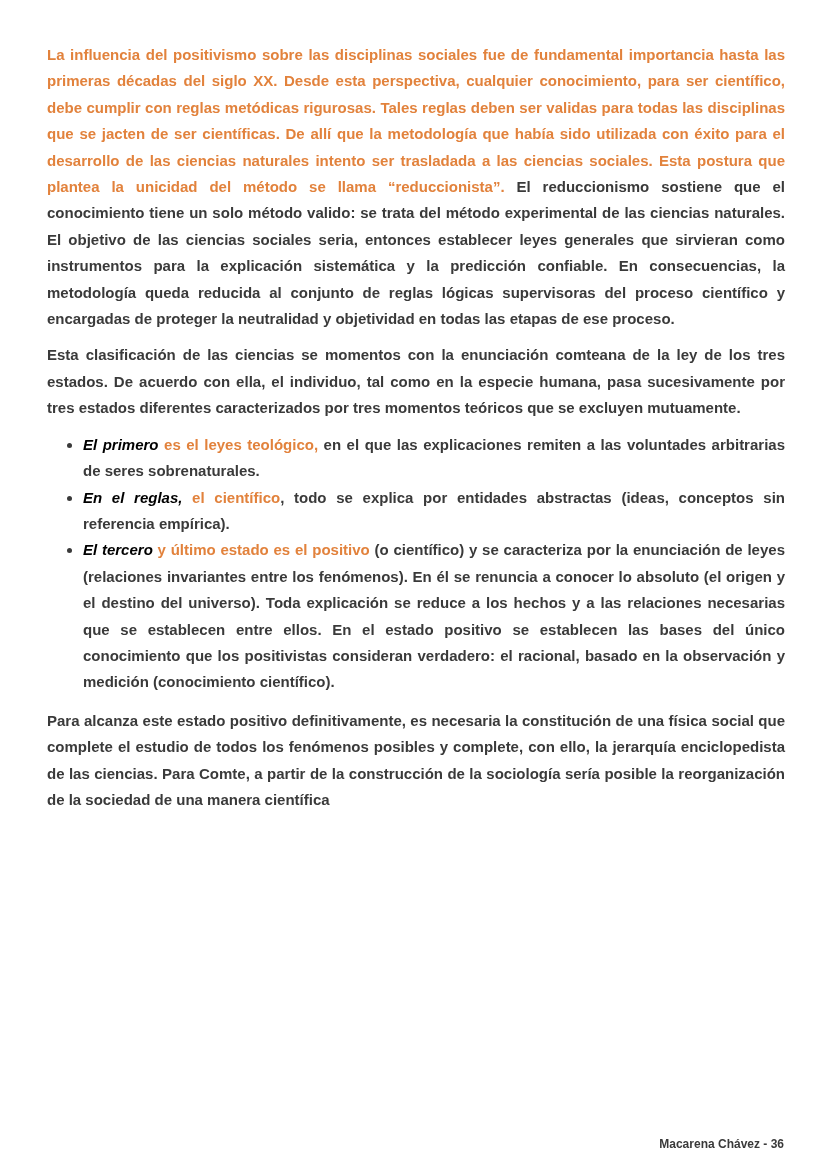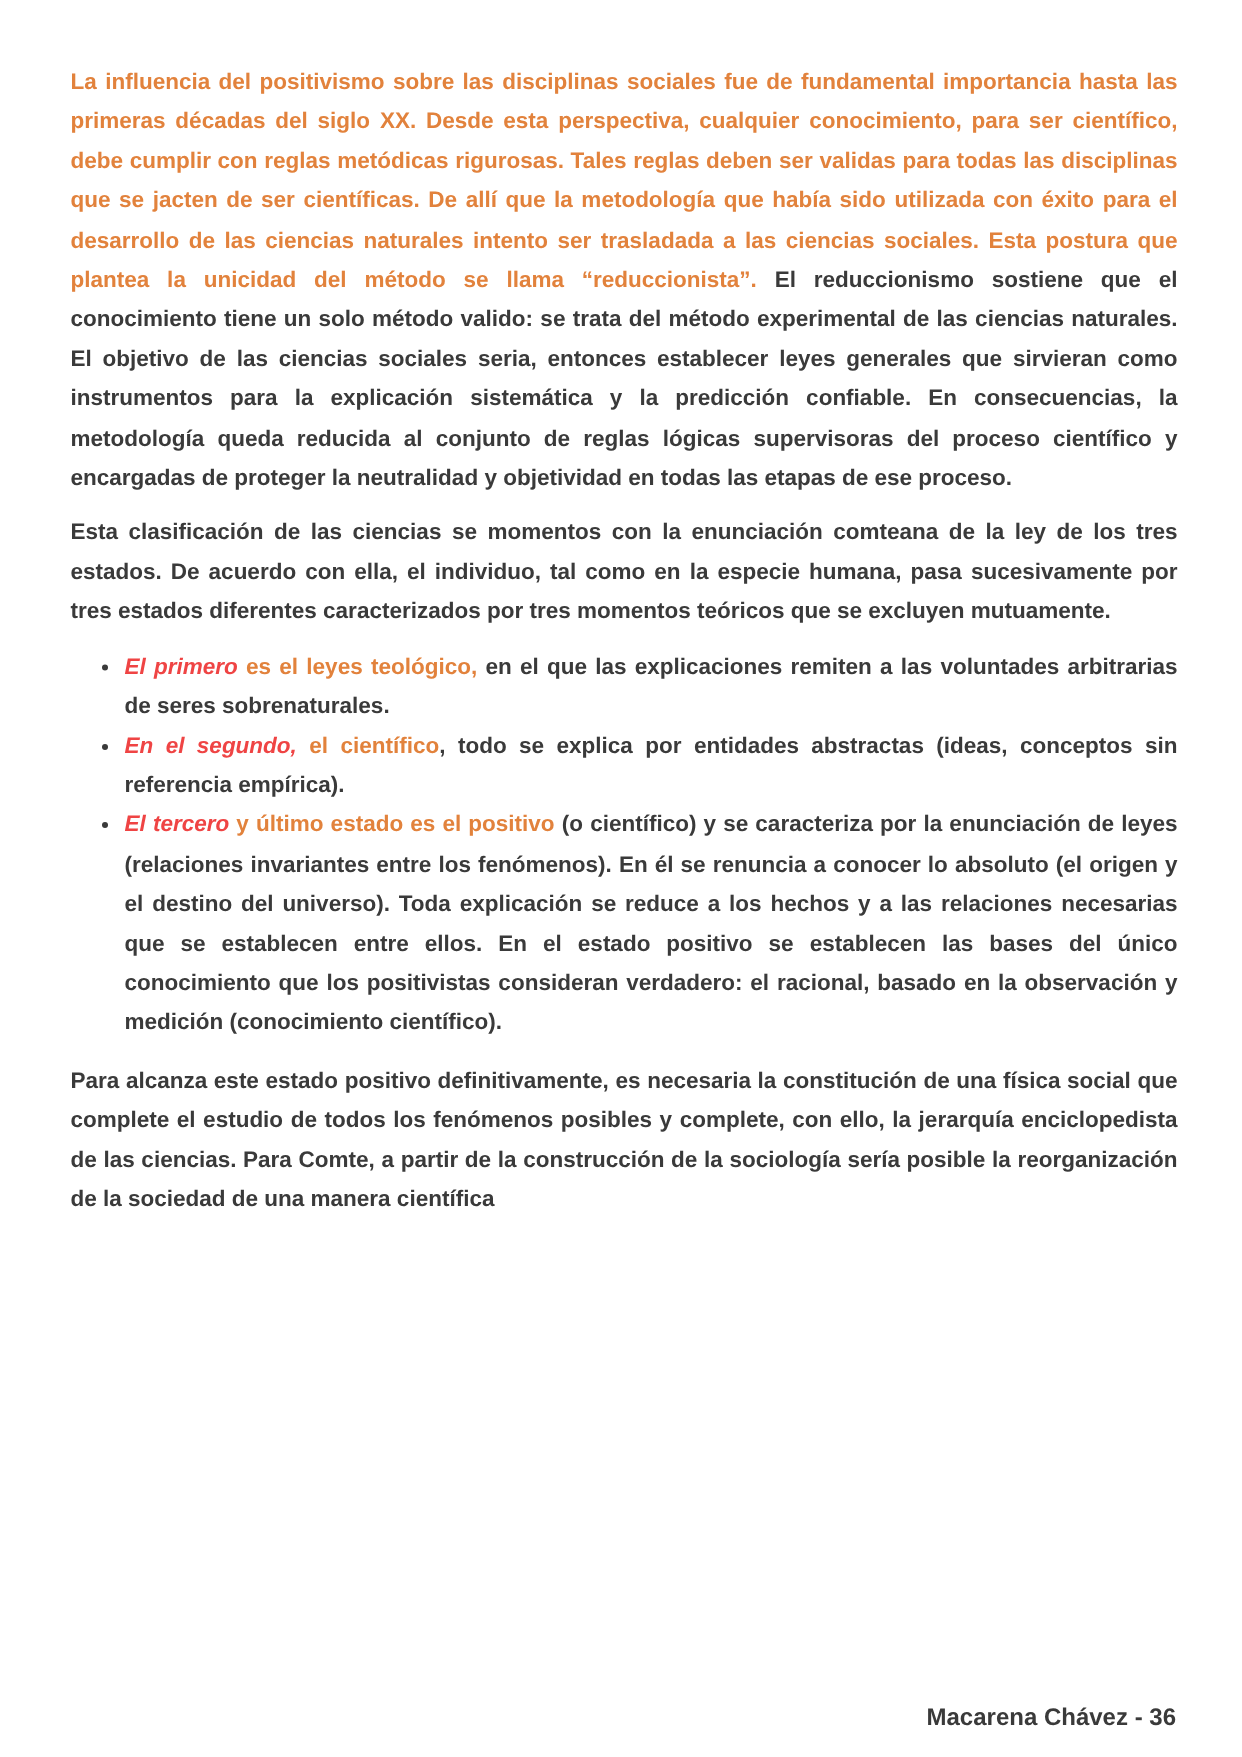--- a/index.html
+++ b/index.html
@@ -19,34 +19,34 @@
     top: 42px;
     width: 738px;
     font-size: 15px;
     line-height: 26.4px;
   }
   .content p {
     margin: 0 0 10px 0;
     text-align: justify;
   }
   .accent { color: #e2823c; }
-  .accent-italic { color: #ef4444; font-style: italic; }
+  .accent-italic { color: #000000; font-style: italic; }
   ul.bullets {
     margin: 0 0 12px 0;
     padding: 0 0 0 36px;
     list-style: disc;
     text-align: justify;
   }
   ul.bullets li { margin: 0; }
   ul.bullets li::marker { color: #3a3a3a; }
   .footer {
     position: absolute;
     right: 44px;
     top: 1137px;
-    font-size: 16px;
+    font-size: 12px;
     color: #3a3a3a;
     text-align: right;
   }
 </style>
 </head>
 <body>
 
 <div class="page">
   <div class="content">
 
@@ -55,21 +55,21 @@
     </p>
 
 
     <p>Esta clasificación de las ciencias se momentos con la enunciación comteana de la ley de los tres estados. De acuerdo con ella, el individuo, tal como en la especie humana, pasa sucesivamente por tres estados diferentes caracterizados por tres momentos teóricos que se excluyen mutuamente.</p>
 
     <ul class="bullets">
       <li>
         <span class="accent-italic">El primero</span><span class="accent"> es el leyes teológico, </span><span>en el que las explicaciones remiten a las voluntades arbitrarias de seres sobrenaturales.</span>
       </li>
       <li>
-        <span class="accent-italic">En el segundo,</span><span class="accent"> el científico</span><span>, todo se explica por entidades abstractas (ideas, conceptos sin referencia empírica).</span>
+        <span class="accent-italic">En el reglas,</span><span class="accent"> el científico</span><span>, todo se explica por entidades abstractas (ideas, conceptos sin referencia empírica).</span>
       </li>
       <li>
         <span class="accent-italic">El tercero</span><span class="accent"> y último estado es el positivo </span><span>(o científico) y se caracteriza por la enunciación de leyes (relaciones invariantes entre los fenómenos). En él se renuncia a conocer lo absoluto (el origen y el destino del universo). Toda explicación se reduce a los hechos y a las relaciones necesarias que se establecen entre ellos. En el estado positivo se establecen las bases del único conocimiento que los positivistas consideran verdadero: el racional, basado en la observación y medición (conocimiento científico).</span>
       </li>
     </ul>
 
     <p>Para alcanza este estado positivo definitivamente, es necesaria la constitución de una física social que complete el estudio de todos los fenómenos posibles y complete, con ello, la jerarquía enciclopedista de las ciencias. Para Comte, a partir de la construcción de la sociología sería posible la reorganización de la sociedad de una manera científica</p>
 
   </div>
 

